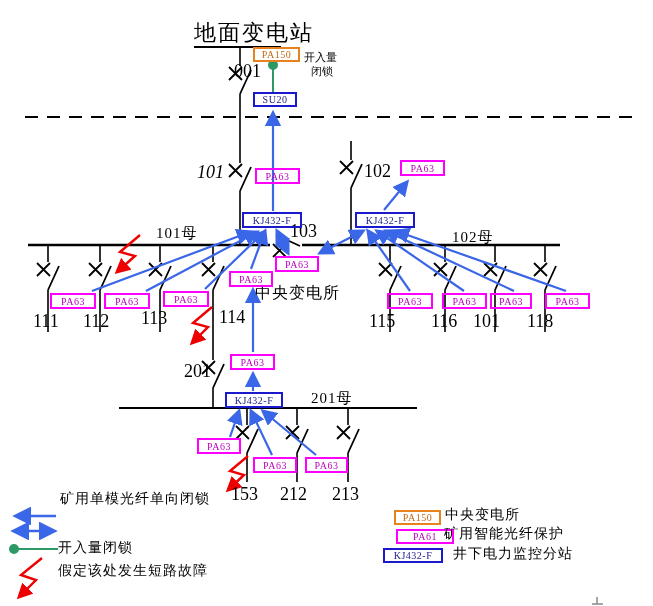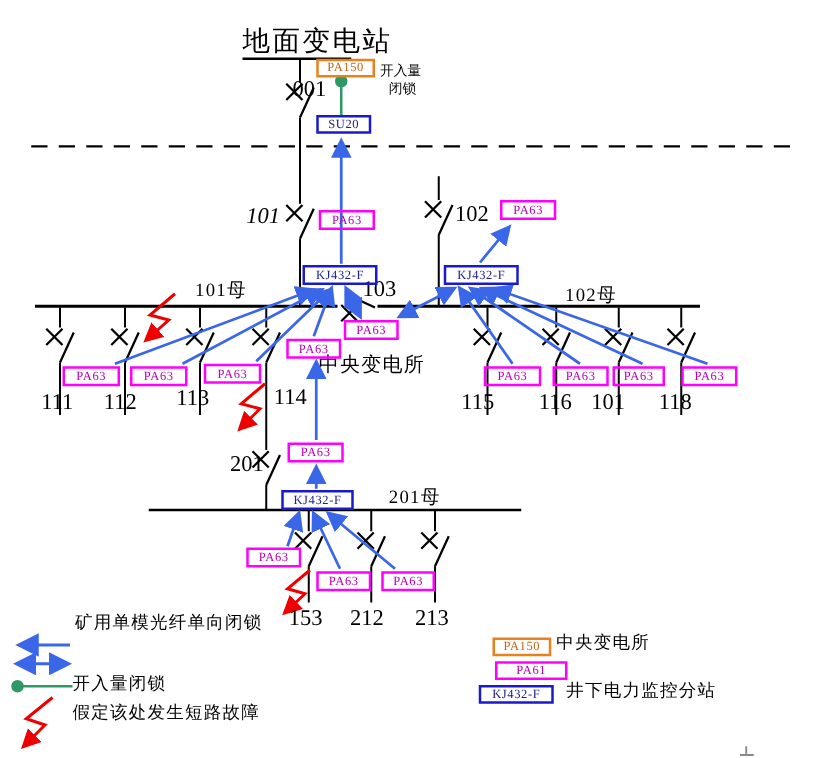--- a/index.html
+++ b/index.html
@@ -158,16 +158,17 @@
   <div class="box m" style="left:253px;top:457px;width:44px;height:16px;">PA63</div>
   <div class="box m" style="left:305px;top:457px;width:43px;height:16px;">PA63</div>
 
   <div class="lbl" style="left:60px;top:492px;font-size:14px;letter-spacing:1px;">矿用单模光纤单向闭锁</div>
   <div class="lbl" style="left:58px;top:541px;font-size:14px;letter-spacing:1px;">开入量闭锁</div>
   <div class="lbl" style="left:58px;top:564px;font-size:14px;letter-spacing:1px;">假定该处发生短路故障</div>
 
   <div class="box o" style="left:394px;top:510px;width:47px;height:15px;">PA150</div>
   <div class="lbl" style="left:445px;top:508px;font-size:14px;letter-spacing:1px;">中央变电所</div>
   <div class="box m" style="left:396px;top:529px;width:58px;height:15px;">PA61</div>
+  <div class="lbl" style="left:444px;top:527px;font-size:14px;letter-spacing:1px;">矿用智能光纤保护</div>
   <div class="box b" style="left:383px;top:548px;width:60px;height:15px;">KJ432-F</div>
   <div class="lbl" style="left:453px;top:547px;font-size:14px;letter-spacing:1px;">井下电力监控分站</div>
 
 </div>
 
 </body></html>

